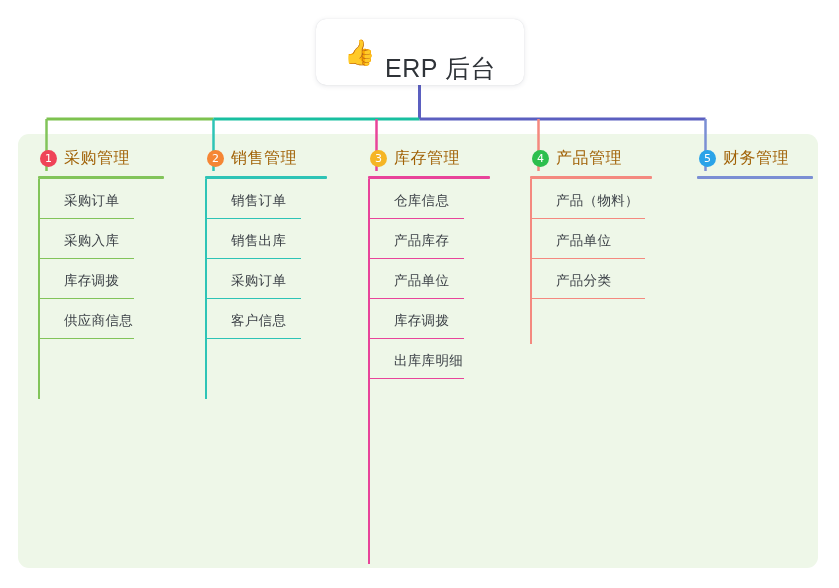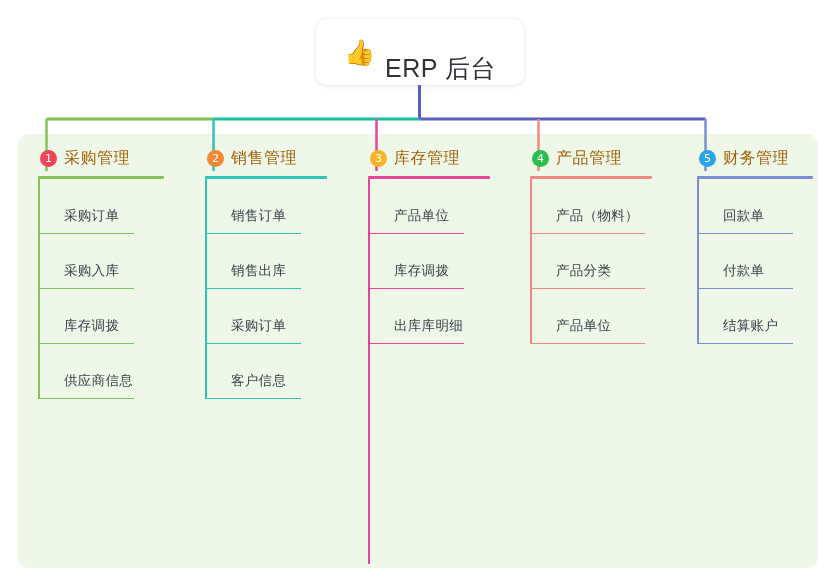--- a/index.html
+++ b/index.html
@@ -106,21 +106,21 @@
     margin-top: 0;
   }
   .leaf-spine {
     position: absolute;
     left: 0;
     top: 0;
     width: 2px;
   }
   .leaf {
     position: relative;
-    height: 55px;
+    height: 40px;
     box-sizing: border-box;
   }
   .leaf-label {
     position: absolute;
     left: 26px;
     bottom: 9px;
     font-size: 13.5px;
     color: #3a3f45;
     white-space: nowrap;
     letter-spacing: 0.3px;
@@ -211,20 +211,28 @@
     </div>
     <div class="column" style="left: 368px;">
       <div class="col-head">
         <span class="badge" style="background: rgb(245, 181, 36);">3</span>
         <span class="col-title">库存管理</span>
       </div>
       <div class="col-rule" style="width: 122px; background: rgb(232, 68, 154);"></div>
       <div class="leaf-list">
         <div class="leaf-spine" style="background: rgb(232, 68, 154); height: 385px;"></div>
         <div class="leaf">
+          <div class="leaf-label">仓库信息</div>
+          <div class="leaf-rule" style="width: 96px; background: rgb(232, 68, 154);"></div>
+        </div>
+        <div class="leaf">
+          <div class="leaf-label">产品库存</div>
+          <div class="leaf-rule" style="width: 96px; background: rgb(232, 68, 154);"></div>
+        </div>
+        <div class="leaf">
           <div class="leaf-label">产品单位</div>
           <div class="leaf-rule" style="width: 96px; background: rgb(232, 68, 154);"></div>
         </div>
         <div class="leaf">
           <div class="leaf-label">库存调拨</div>
           <div class="leaf-rule" style="width: 96px; background: rgb(232, 68, 154);"></div>
         </div>
         <div class="leaf">
           <div class="leaf-label">出库库明细</div>
           <div class="leaf-rule" style="width: 96px; background: rgb(232, 68, 154);"></div>
@@ -237,44 +245,29 @@
         <span class="col-title">产品管理</span>
       </div>
       <div class="col-rule" style="width: 122px; background: rgb(244, 137, 127);"></div>
       <div class="leaf-list">
         <div class="leaf-spine" style="background: rgb(244, 137, 127); height: 165px;"></div>
         <div class="leaf">
           <div class="leaf-label">产品（物料）</div>
           <div class="leaf-rule" style="width: 115px; background: rgb(244, 137, 127);"></div>
         </div>
         <div class="leaf">
+          <div class="leaf-label">产品单位</div>
+          <div class="leaf-rule" style="width: 115px; background: rgb(244, 137, 127);"></div>
+        </div>
+        <div class="leaf">
           <div class="leaf-label">产品分类</div>
           <div class="leaf-rule" style="width: 115px; background: rgb(244, 137, 127);"></div>
         </div>
-        <div class="leaf">
-          <div class="leaf-label">产品单位</div>
-          <div class="leaf-rule" style="width: 115px; background: rgb(244, 137, 127);"></div>
-        </div>
       </div>
     </div>
     <div class="column" style="left: 697px;">
       <div class="col-head">
         <span class="badge" style="background: rgb(42, 163, 232);">5</span>
         <span class="col-title">财务管理</span>
       </div>
       <div class="col-rule" style="width: 116px; background: rgb(123, 143, 212);"></div>
-      <div class="leaf-list">
-        <div class="leaf-spine" style="background: rgb(123, 143, 212); height: 165px;"></div>
-        <div class="leaf">
-          <div class="leaf-label">回款单</div>
-          <div class="leaf-rule" style="width: 96px; background: rgb(123, 143, 212);"></div>
-        </div>
-        <div class="leaf">
-          <div class="leaf-label">付款单</div>
-          <div class="leaf-rule" style="width: 96px; background: rgb(123, 143, 212);"></div>
-        </div>
-        <div class="leaf">
-          <div class="leaf-label">结算账户</div>
-          <div class="leaf-rule" style="width: 96px; background: rgb(123, 143, 212);"></div>
-        </div>
-      </div>
     </div>
   </div>
 
 </body></html>

